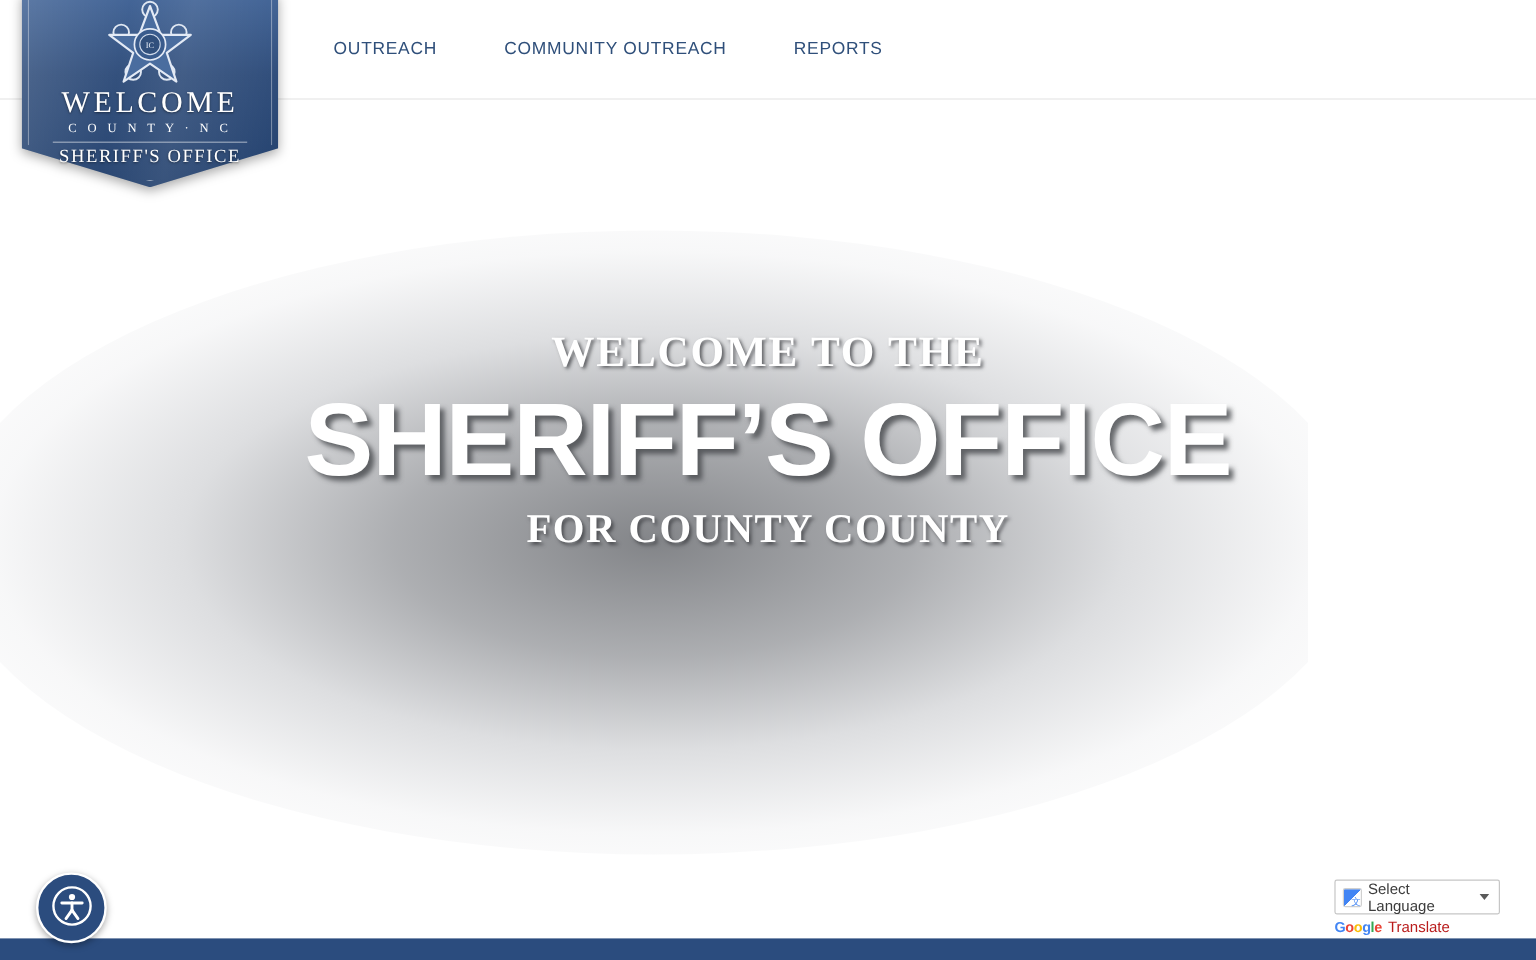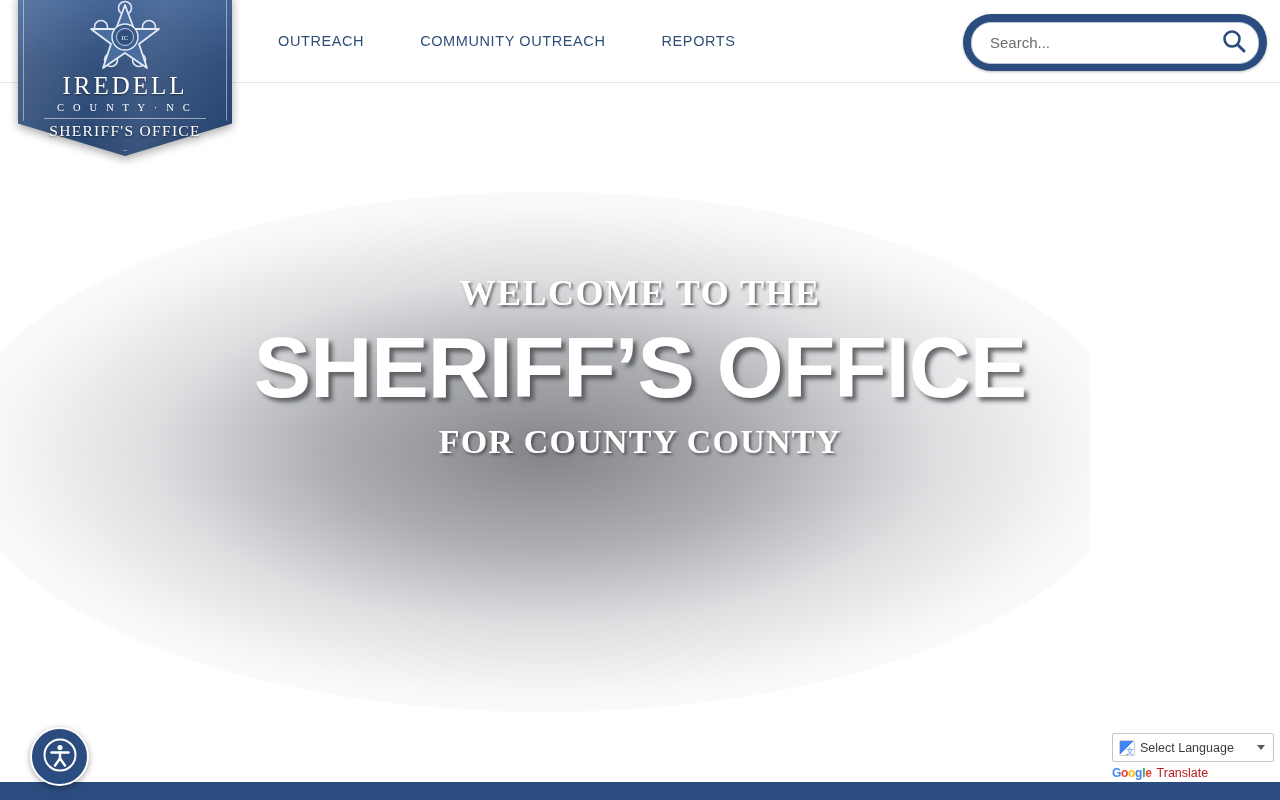--- a/index.html
+++ b/index.html
@@ -248,21 +248,21 @@
   
   .translate-box {
     position: absolute;
     right: 10px;
     top: 733px;
     width: 158px;
     z-index: 50;
     font-family: "Liberation Sans", sans-serif;
   }
   .translate-select {
-    width: 162px;
+    width: 138px;
     height: 29px;
     background: #ffffff;
     border: 1px solid #c6c6c6;
     border-radius: 2px;
     display: flex;
     align-items: center;
     font-size: 12.5px;
     color: #3c3c3c;
     cursor: pointer;
     box-sizing: border-box;
@@ -330,33 +330,20 @@
 <div id="page">
 
   <div class="header">
 
     <nav class="nav">
       <div class="nav-item">OUTREACH</div>
       <div class="nav-item">COMMUNITY OUTREACH</div>
       <div class="nav-item">REPORTS</div>
     </nav>
 
-    <div class="search-wrap">
-      <div class="search-inner">
-        <input class="search-input" type="text" placeholder="Search..." style="">
-        <button class="search-btn">
-          <span>
-            <svg width="26" height="26" viewBox="0 0 26 26">
-              <circle cx="11" cy="11" r="7.5" fill="none" stroke="#2b4c7e" stroke-width="2.6"></circle>
-              <line x1="16.5" y1="16.5" x2="23" y2="23" stroke="#2b4c7e" stroke-width="3" stroke-linecap="round"></line>
-            </svg>
-          </span>
-        </button>
-      </div>
-    </div>
   </div>
 
   <div class="badge">
     <div class="badge-inner"></div>
     <div class="badge-gloss"></div>
     <div class="badge-border"></div>
 
     <div class="star-wrap">
       <svg width="74" height="72" viewBox="0 0 74 72">
         <g fill="none" stroke="#dfe7f2" stroke-width="1.6">
@@ -366,21 +353,21 @@
           <circle cx="51" cy="60" r="6.5"></circle>
           <circle cx="37" cy="8" r="6.5"></circle>
         </g>
         <polygon points="37,5 46,29 71,29 51,44 59,68 37,53 15,68 23,44 3,29 28,29" fill="#4a6d9f" stroke="#e3eaf5" stroke-width="1.8" stroke-linejoin="round"></polygon>
         <circle cx="37" cy="37" r="13" fill="#3a5c8d" stroke="#e3eaf5" stroke-width="1.4"></circle>
         <circle cx="37" cy="37" r="8.5" fill="#31507c" stroke="#cfdaea" stroke-width="0.9"></circle>
         <text x="37" y="40" text-anchor="middle" font-family="Liberation Serif, serif" font-size="7" fill="#e8eef7">IC</text>
       </svg>
     </div>
 
-    <div class="badge-text badge-name">IREDELL</div>
+    <div class="badge-text badge-name">WELCOME</div>
     <div class="badge-text badge-sub">C O U N T Y · N C</div>
     <div class="badge-divider"></div>
     <div class="badge-text badge-office">SHERIFF'S OFFICE</div>
   </div>
 
   <div class="hero">
     <div class="hero-vignette"></div>
     <div class="hero-text">
       <div class="hero-line1">WELCOME TO THE</div>
       <div class="hero-line2">SHERIFF’S OFFICE</div>

